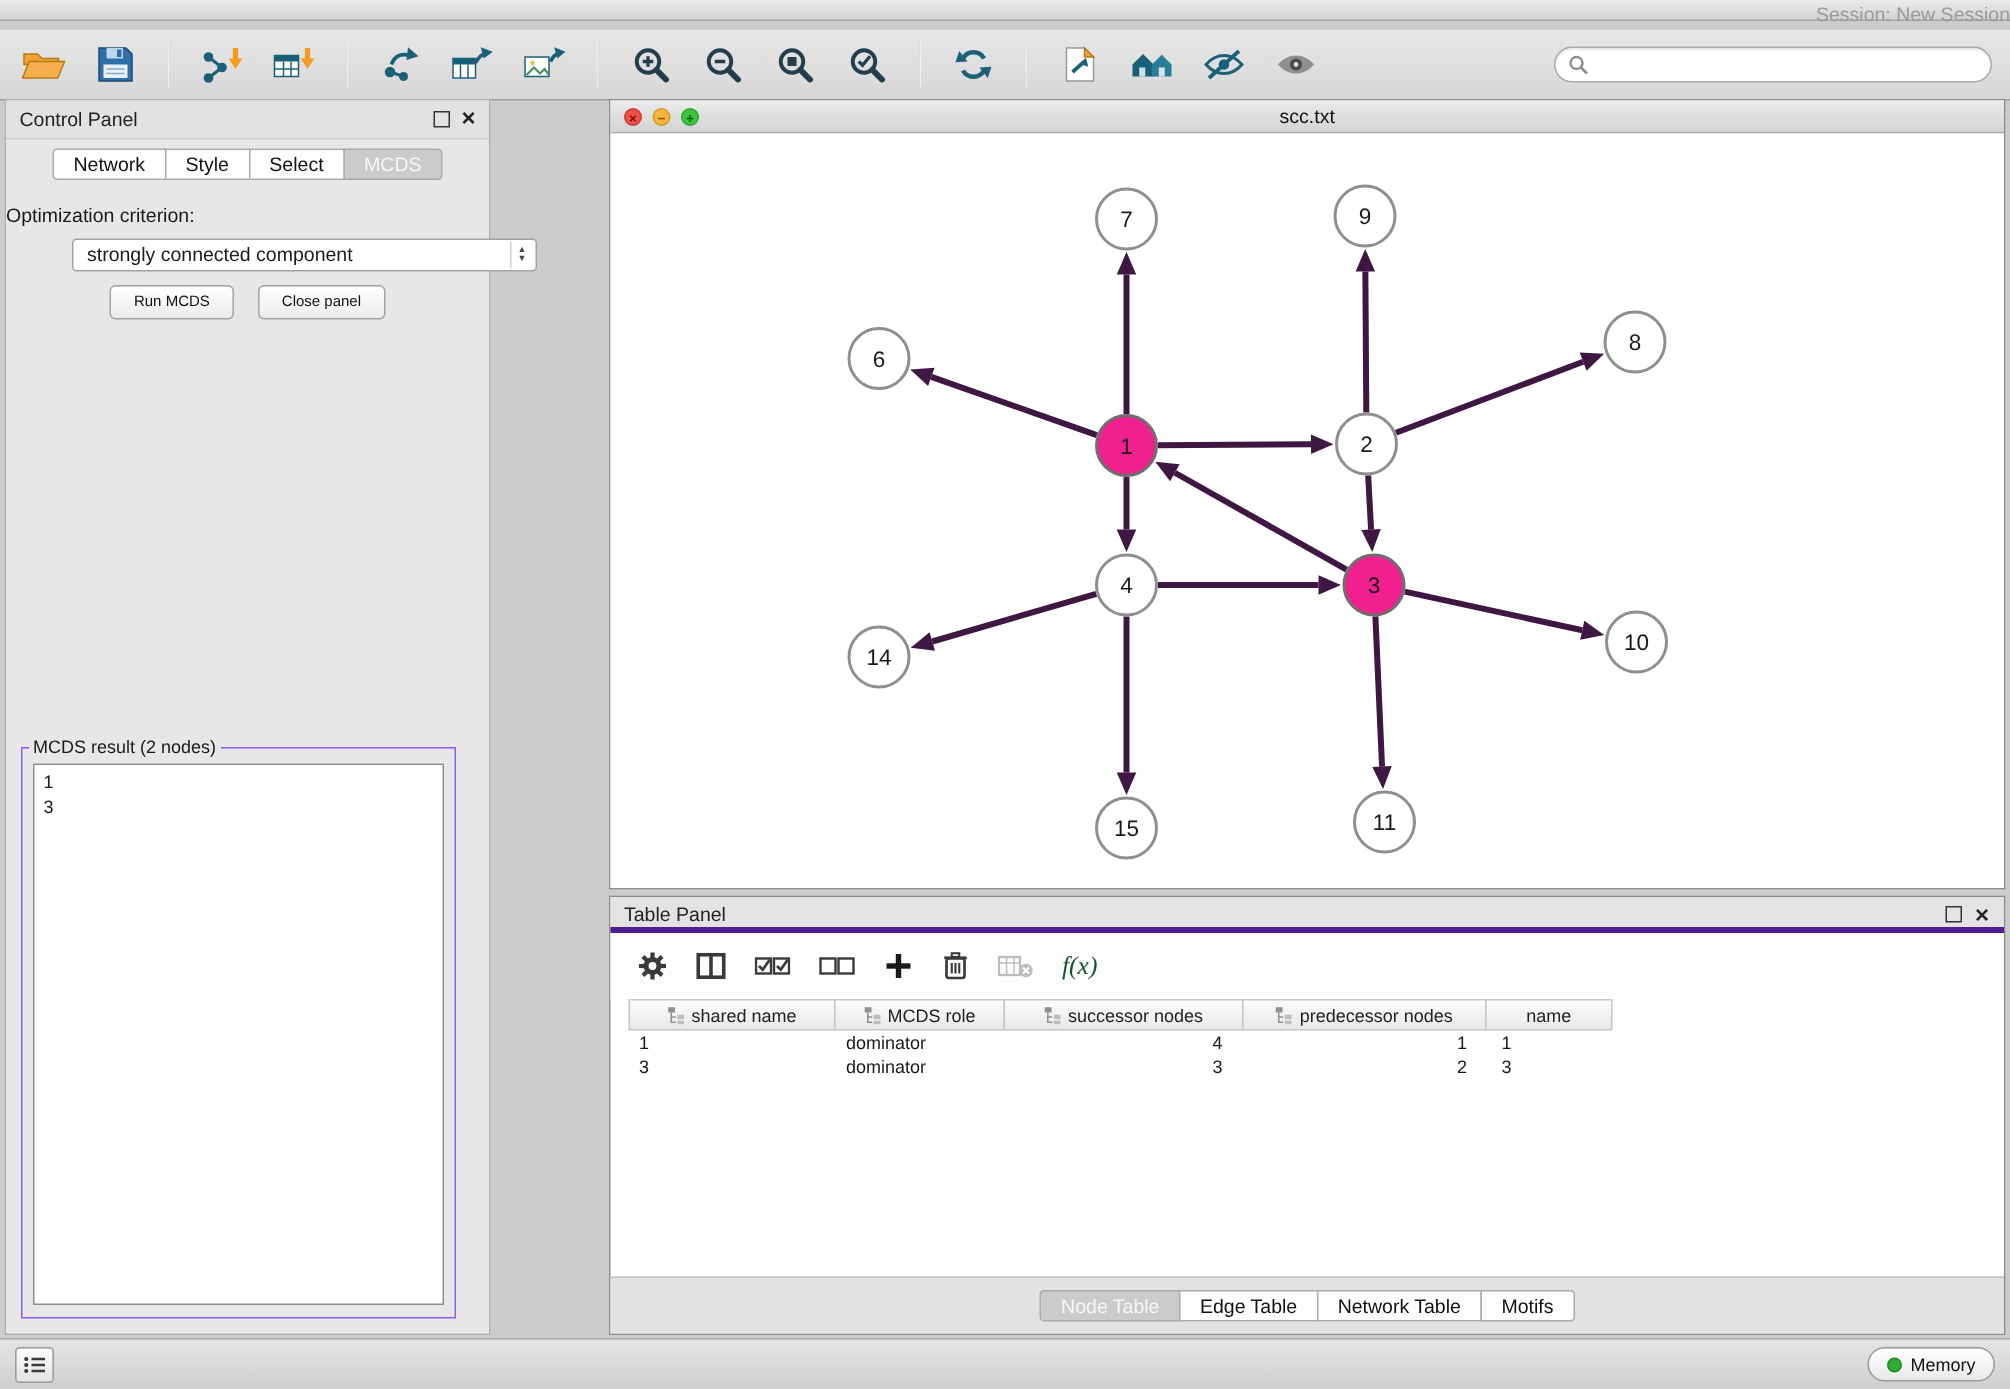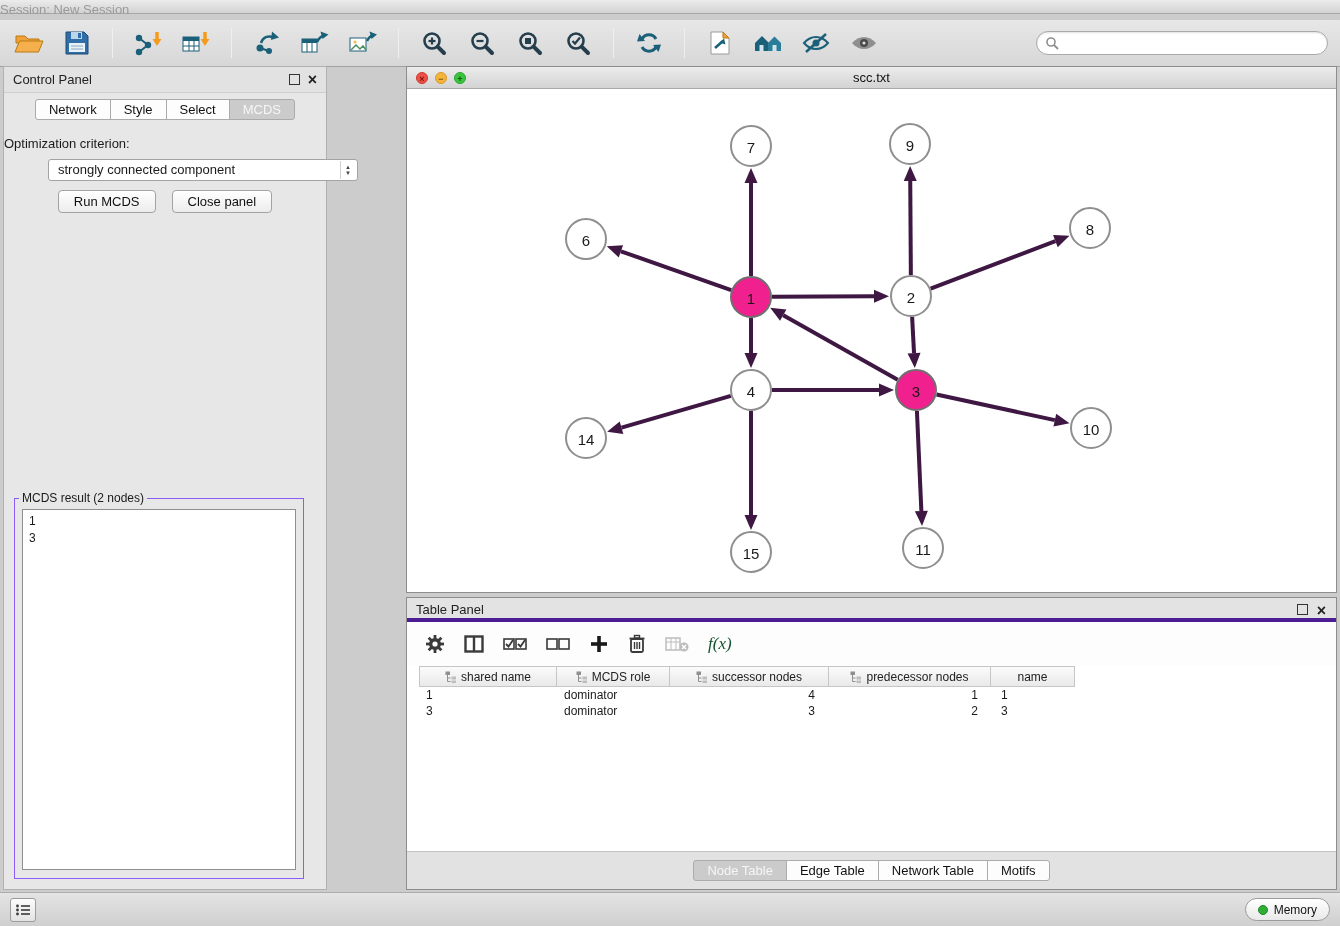--- a/index.html
+++ b/index.html
@@ -4,21 +4,21 @@
 <style>
   * { margin:0; padding:0; box-sizing:border-box; }
   html,body { width:1340px; height:926px; }
   body { font-family:"Liberation Sans","DejaVu Sans",sans-serif; font-size:13px; color:#1a1a1a;
          background:#c9c9c9; overflow:hidden; }
   .app { position:relative; width:1340px; height:926px; background:#cccccc; }
 
   
   .titlebar { position:absolute; top:0; left:0; right:0; height:14px;
     background:linear-gradient(#ececec,#d2d2d2); border-bottom:1px solid #a8a8a8;
-    text-align:left; line-height:20px; font-size:13px; color:#9a9a9a; }
+    text-align:right; line-height:20px; font-size:13px; color:#9a9a9a; }
 
   
   .toolbar { position:absolute; top:20px; left:0; right:0; height:47px;
     background:linear-gradient(#e7e7e7,#d7d7d7); border-bottom:1px solid #a0a0a0;
     display:flex; align-items:center; padding:0 12px; gap:14px; }
   .tb-btn { display:flex; align-items:center; justify-content:center; width:34px; height:34px;
     border-radius:4px; cursor:default; }
   .tb-sep { width:1px; height:30px; background:#b2b2b2; border-right:1px solid #efefef; margin:0 4px; }
   .search-wrap { margin-left:auto; position:relative; width:292px; height:24px;
     background:#ffffff; border:1px solid #a9a9a9; border-radius:12px;
@@ -45,21 +45,21 @@
 
   .opt-label { position:absolute; top:69px; left:0; right:0; text-align:left; font-size:13px; }
   .criterion-select { position:absolute; top:92px; left:44px; width:310px; height:22px;
     background:#ffffff; border:1px solid #a3a3a3; border-radius:3px; font-size:13px;
     line-height:20px; padding-left:9px; }
   .criterion-select .stepper { position:absolute; right:2px; top:1px; bottom:1px; width:15px;
     display:flex; flex-direction:column; align-items:center; justify-content:center;
     font-size:6px; line-height:6px; color:#444; border-left:1px solid #d0d0d0; }
   .cp-buttons { position:absolute; top:123px; left:0; right:0; display:flex; justify-content:center; gap:16px; }
   .mac-btn { background:linear-gradient(#ffffff,#ececec); border:1px solid #a3a3a3;
-    border-radius:4px; font-size:13px; font-family:inherit; height:23px; padding:0 15px; color:#111; }
+    border-radius:4px; font-size:10px; font-family:inherit; height:23px; padding:0 15px; color:#111; }
 
   .result-fieldset { position:absolute; left:10px; right:22px; top:424px; height:388px;
     border:1px solid #8b5cf6; background:transparent; }
   .result-fieldset legend { font-size:12px; color:#1a1a1a; margin-left:4px; padding:0 3px; }
   .result-list { position:absolute; left:7px; right:7px; top:4px; bottom:8px;
     background:#ffffff; border:1px solid #8e8e8e; font-size:12px; padding:3px 0 0 6px; }
   .result-line { line-height:17px; }
 
   
   .network-window { position:absolute; left:406px; top:66px; width:931px; height:527px;

